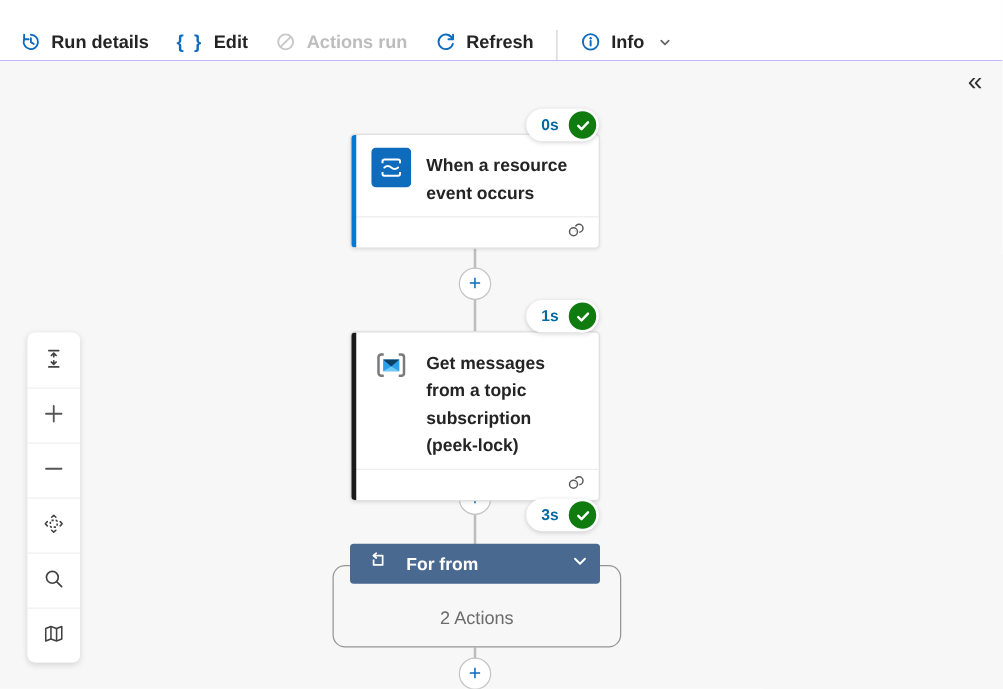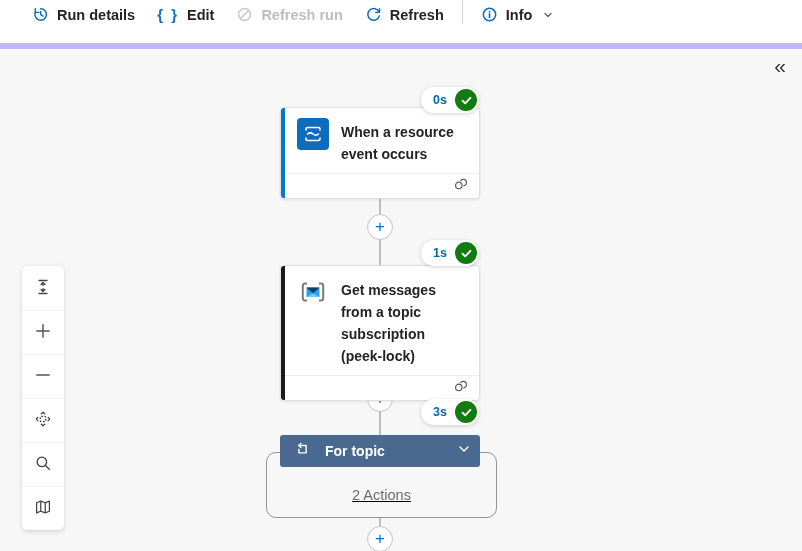--- a/index.html
+++ b/index.html
@@ -1,21 +1,21 @@
 <!DOCTYPE html>
 <html><head>
 <meta charset="utf-8">
 <style>
   * { margin: 0; padding: 0; box-sizing: border-box; }
   html, body { width: 802px; height: 551px; overflow: hidden; background: #fff;
     font-family: "Liberation Sans", "DejaVu Sans", sans-serif; }
 
   
-  .cmdbar { height: 49px; background: #fff; border-bottom: 6px solid #c4b5fd;
-    display: flex; align-items: flex-start; padding-left: 24px; }
+  .cmdbar { height: 49px; background: #fff; border-bottom: 1px solid #c4b5fd;
+    display: flex; align-items: flex-end; padding-left: 8px; }
   .cmd { display: flex; align-items: center; gap: 8px; padding: 6px 8px; margin-right: 6px;
     background: transparent; border: none; font-family: inherit; font-size: 14.5px; font-weight: 700;
     color: #242424; cursor: pointer; border-radius: 4px; }
   .cmd svg { display: block; }
   .cmd.disabled { color: #bdbdbd; cursor: default; }
   .braces { color: #0f6cbd; font-size: 15px; font-weight: 700; letter-spacing: 2px; }
   .cmd-sep { width: 1px; height: 24px; background: #d4d4d4; margin: 0 10px 0 4px; }
   .chev-small { margin-left: 2px; }
 
   
@@ -49,21 +49,21 @@
   .badge { position: absolute; right: 323px; height: 26px; background: #fff; border-radius: 13px;
     box-shadow: 0 1px 4px rgba(0,0,0,.18); display: flex; align-items: center; gap: 6px;
     padding-left: 12px; z-index: 5; }
   .badge .dur { font-size: 12.5px; font-weight: 700; color: #0369a1; }
   .badge .check { width: 26px; height: 26px; border-radius: 50%; background: #107c10;
     border: 2px solid #fff; display: flex; align-items: center; justify-content: center; }
 
   
   .scope-container { position: absolute; left: 266px; top: 403px; width: 231px; height: 66px;
     border: 1.5px solid #979593; border-radius: 10px; background: #f7f7f7; z-index: 1;
-    display: flex; align-items: flex-end; justify-content: center; text-decoration: underline; }
+    display: flex; align-items: flex-end; justify-content: center; }
   .scope-actions { font-size: 14.5px; color: #6b6b6b; padding-bottom: 14px; }
   .scope-header { position: absolute; left: 280px; top: 386px; width: 200px; height: 32px;
     background: #496990; border-radius: 3px; display: flex; align-items: center; z-index: 3;
     cursor: pointer; padding: 0 8px 0 14px; }
   .scope-header .node-title-w { color: #fff; font-size: 14px; font-weight: 700; margin-left: 14px; flex: 1; }
 
   
   .zoombar { position: absolute; left: 22px; top: 217px; width: 42px; background: #fff;
     border-radius: 6px; box-shadow: 0 1.5px 5px rgba(0,0,0,.14); z-index: 6; overflow: hidden; }
   .zoombar button { display: flex; align-items: center; justify-content: center; width: 42px;
@@ -91,21 +91,21 @@
     <span>Edit</span>
   </button>
 
   <button class="cmd disabled">
     <span>
       <svg width="17" height="17" viewBox="0 0 16 16">
           <circle cx="8" cy="8" r="5.6" fill="none" stroke="#c7c7c7" stroke-width="1.4"></circle>
           <path d="M4.2 11.8 L11.8 4.2" stroke="#c7c7c7" stroke-width="1.4"></path>
         </svg>
     </span>
-    <span>Refresh run</span>
+    <span>Actions run</span>
   </button>
 
   <button class="cmd">
     <span>
       <svg width="17" height="17" viewBox="0 0 16 16">
           <path d="M13.3 6 A5.5 5.5 0 1 0 13.5 9.3" fill="none" stroke="#0f6cbd" stroke-width="1.4" stroke-linecap="round"></path>
           <path d="M13.6 2.5 v3.5 h-3.5" fill="none" stroke="#0f6cbd" stroke-width="1.4" stroke-linecap="round" stroke-linejoin="round"></path>
         </svg>
     </span>
     <span>Refresh</span>
@@ -195,21 +195,21 @@
   <div class="scope-container">
     <span class="scope-actions">2 Actions</span>
   </div>
   <div class="scope-header">
     <span>
       <svg width="17" height="17" viewBox="0 0 16 16">
           <path d="M4.6 4.2 h6.8 v7 h-6.8 v-4" fill="none" stroke="#fff" stroke-width="1.3" stroke-linejoin="round"></path>
           <path d="M6.6 2.4 L4.4 4.2 L6.6 6" fill="none" stroke="#fff" stroke-width="1.3" stroke-linecap="round" stroke-linejoin="round"></path>
         </svg>
     </span>
-    <span class="node-title-w">For topic</span>
+    <span class="node-title-w">For from</span>
     <span>
       <svg width="16" height="16" viewBox="0 0 16 16">
           <path d="M4 6 L8 10 L12 6" fill="none" stroke="#fff" stroke-width="1.5" stroke-linecap="round" stroke-linejoin="round"></path>
         </svg>
     </span>
   </div>
 
   <div class="badge" style="top:38px;">
     <span class="dur">0s</span>
     <span class="check">

